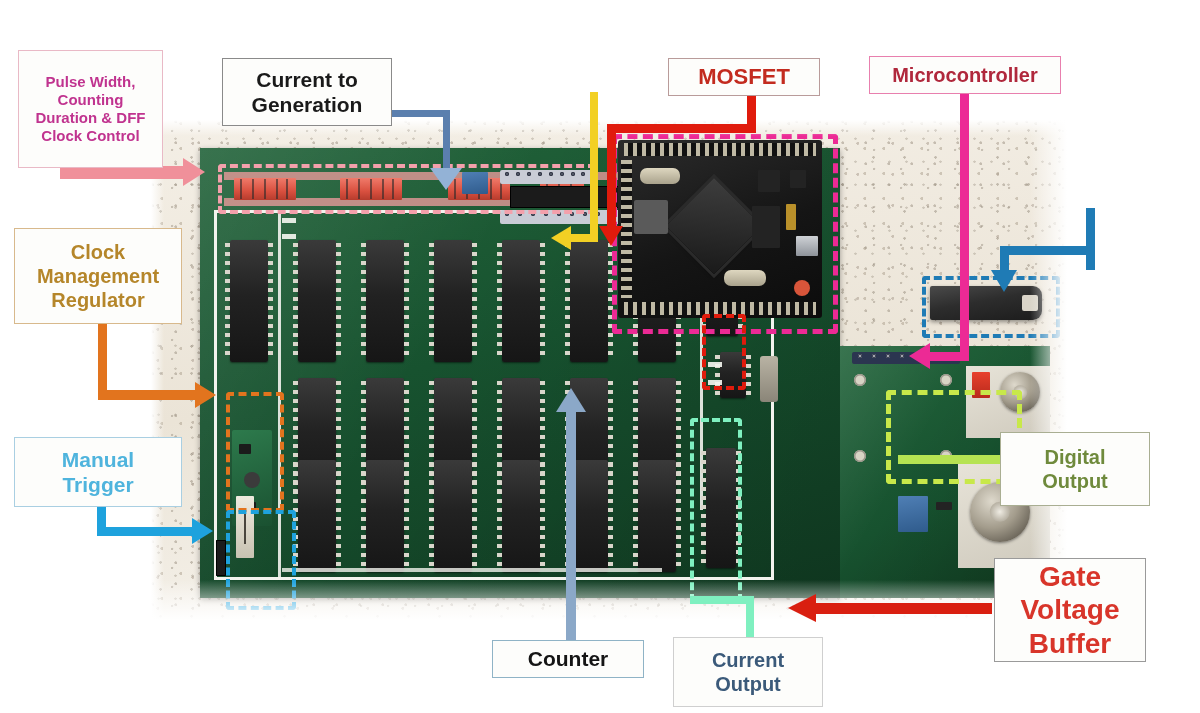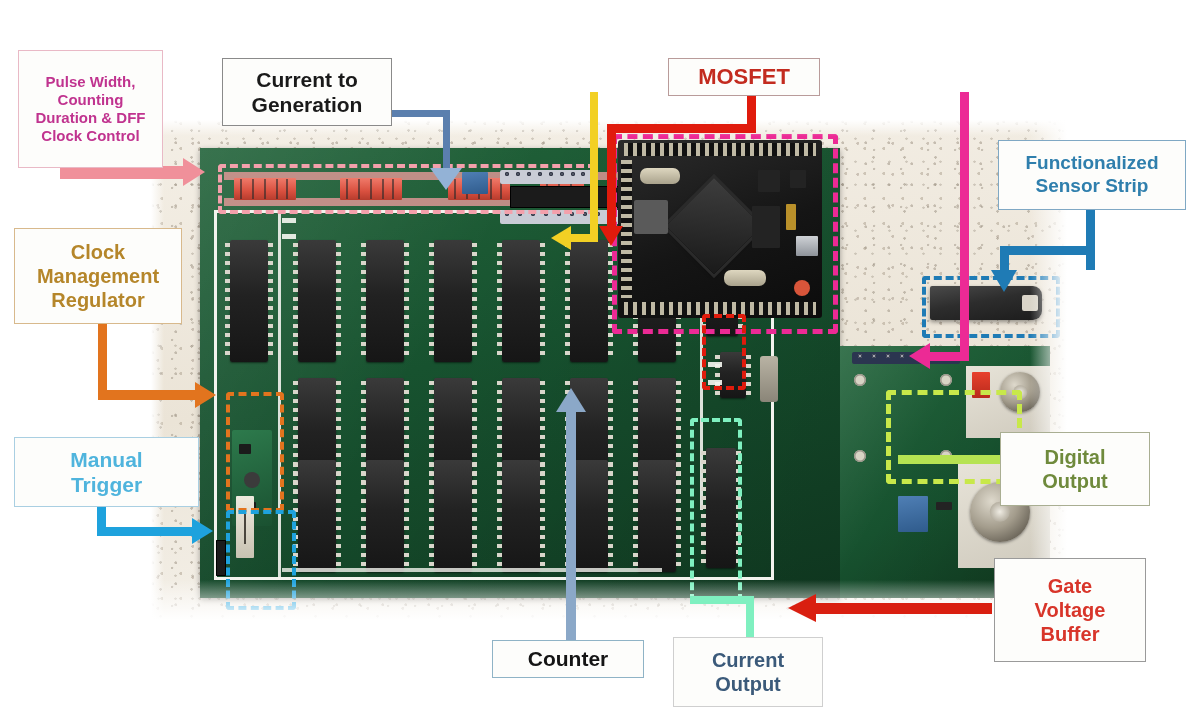--- a/index.html
+++ b/index.html
@@ -343,35 +343,34 @@
     <span>Current to</span>
     <span>Generation</span>
   </div>
 
 
   <div class="box" style="left:668px;top:58px;width:152px;height:38px;
               border-color:#b99b9a;color:#c32b1f;font-size:22px;">
     <span>MOSFET</span>
   </div>
 
-
-  <div class="box" style="left:998px;top:140px;width:188px;height:70px;flex-direction:column;
-              border-color:#7fa8c4;color:#2f7fad;font-size:19px;">
-    <span>Functionalized</span>
-    <span>Sensor Strip</span>
-  </div>
+  <div class="box" style="left:869px;top:56px;width:192px;height:38px;
+              border-color:#e87fae;color:#b0283c;font-size:20px;">
+    <span>Microcontroller</span>
+  </div>
+
 
   <div class="box" style="left:14px;top:228px;width:168px;height:96px;flex-direction:column;
               border-color:#d8b98c;color:#b5862a;font-size:20px;">
     <span>Clock</span>
     <span>Management</span>
     <span>Regulator</span>
   </div>
 
-  <div class="box" style="left:14px;top:437px;width:185px;height:70px;flex-direction:column;
+  <div class="box" style="left:14px;top:437px;width:168px;height:70px;flex-direction:column;
               border-color:#a9cfe2;color:#4fb4dd;font-size:21px;">
     <span>Manual</span>
     <span>Trigger</span>
   </div>
 
   <div class="box" style="left:492px;top:640px;width:152px;height:38px;
               border-color:#8fb3c6;color:#151515;font-size:21px;">
     <span>Counter</span>
   </div>
 
@@ -381,19 +380,19 @@
     <span>Output</span>
   </div>
 
   <div class="box" style="left:1000px;top:432px;width:150px;height:74px;flex-direction:column;
               border-color:#a9ae92;color:#6f8a3c;font-size:20px;">
     <span>Digital</span>
     <span>Output</span>
   </div>
 
   <div class="box" style="left:994px;top:558px;width:152px;height:104px;flex-direction:column;
-              border-color:#9a9a9a;color:#d8352a;font-size:20px;">
+              border-color:#9a9a9a;color:#d8352a;font-size:28px;">
     <span>Gate</span>
     <span>Voltage</span>
     <span>Buffer</span>
   </div>
 
 </div>
 
 </body></html>

